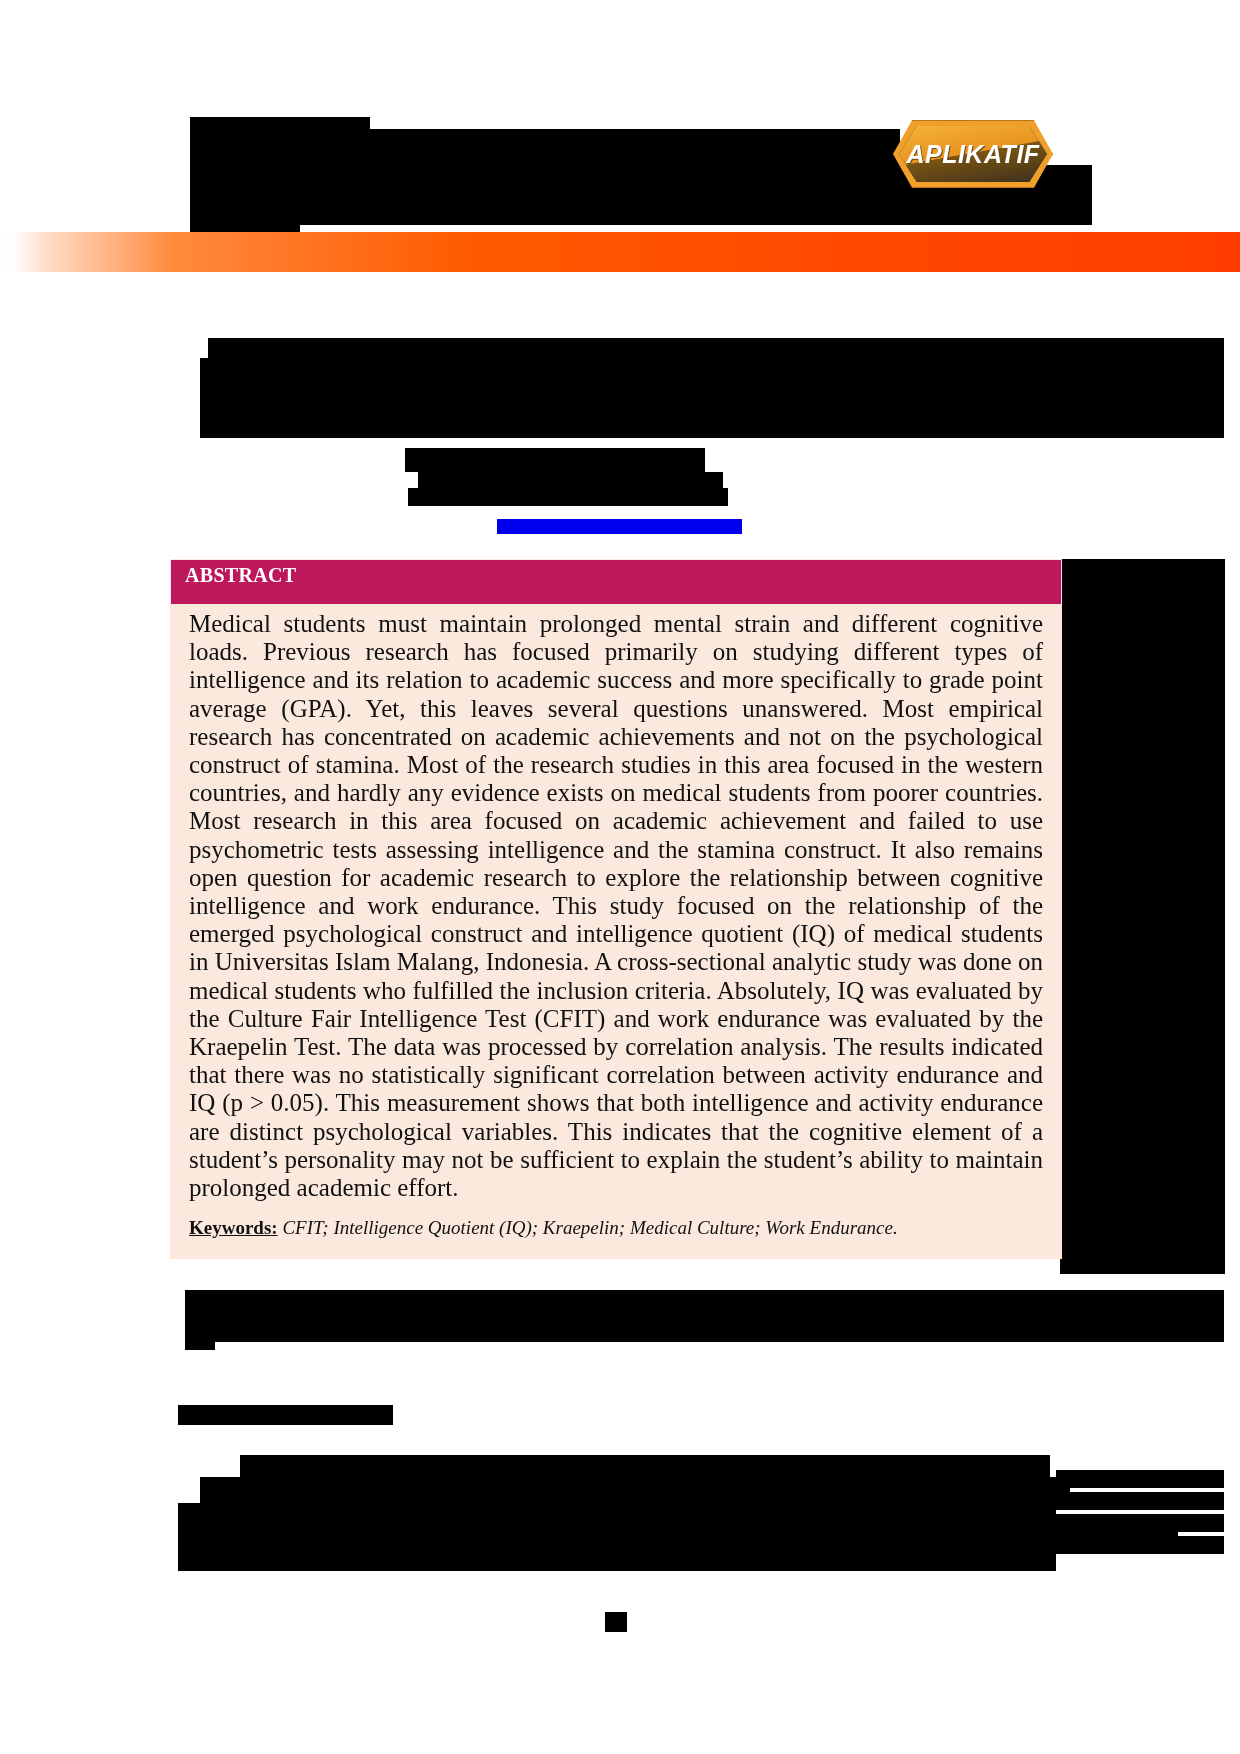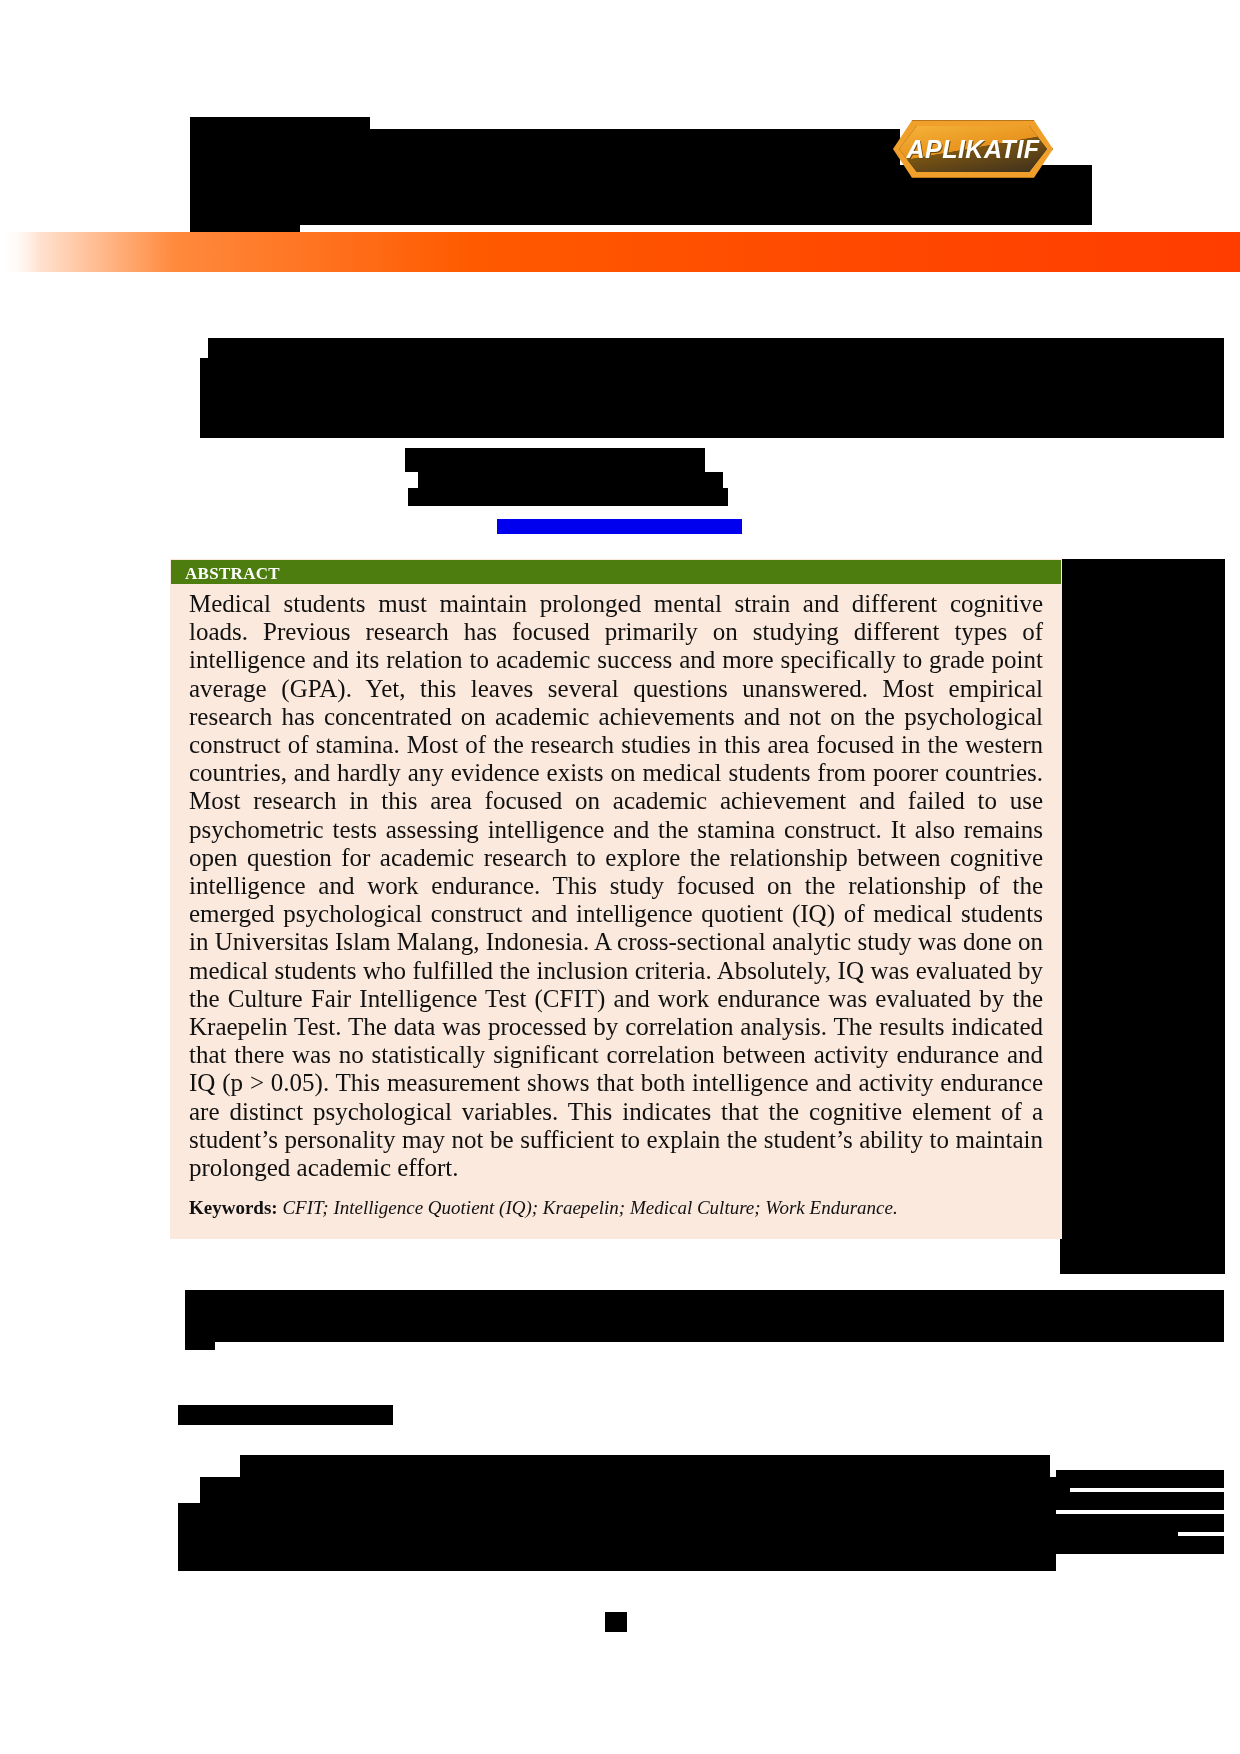--- a/index.html
+++ b/index.html
@@ -45,21 +45,21 @@
     height: 40px;
     background: linear-gradient(to right, #ffffff, rgba(255,255,255,0));
   }
 
   
   .logo-badge {
     position: absolute;
     left: 893px;
     top: 120px;
     width: 160px;
-    height: 58px;
+    height: 68px;
   }
   .logo-hex {
     position: absolute;
     inset: 0;
     background: #f0a02a;
     clip-path: polygon(12% 0%, 88% 0%, 100% 50%, 88% 100%, 12% 100%, 0% 50%);
     box-shadow: 0 0 0 1px #b8761a inset;
   }
   .logo-hex-dark {
     position: absolute;
@@ -116,45 +116,46 @@
   
   .abstract-box {
     position: absolute;
     left: 170px;
     top: 559px;
     width: 890px;
     background: #fbe9dd;
     border: 1px solid #fbe9dd;
   }
   .abstract-header {
-    background: #4d7c0f;
-    padding: 4px 10px 0 14px;
-    font-family: "Liberation Serif", serif;
-    font-weight: bold;
-    font-size: 17px;
+    background: #be185d;
+    padding: 4px 10px 17px 14px;
+    font-family: "Liberation Serif", serif;
+    font-weight: bold;
+    font-size: 20px;
     color: #ffffff;
     letter-spacing: 0.3px;
   }
   .abstract-body {
     padding: 6px 18px 12px 18px;
     font-family: "Liberation Serif", serif;
     font-size: 25px;
     line-height: 28.2px;
     color: #111111;
     text-align: justify;
   }
   .abstract-keywords {
     padding: 0 18px 16px 18px;
     font-family: "Liberation Serif", serif;
     font-size: 19px;
     line-height: 28px;
     color: #111111;
   }
   .abstract-keywords .kw-label {
     font-weight: bold;
+    text-decoration: underline;
   }
   .abstract-keywords .kw-value {
     font-style: italic;
   }
 
   
   .abstract-side-block {
     position: absolute;
     left: 1060px;
     top: 559px;

